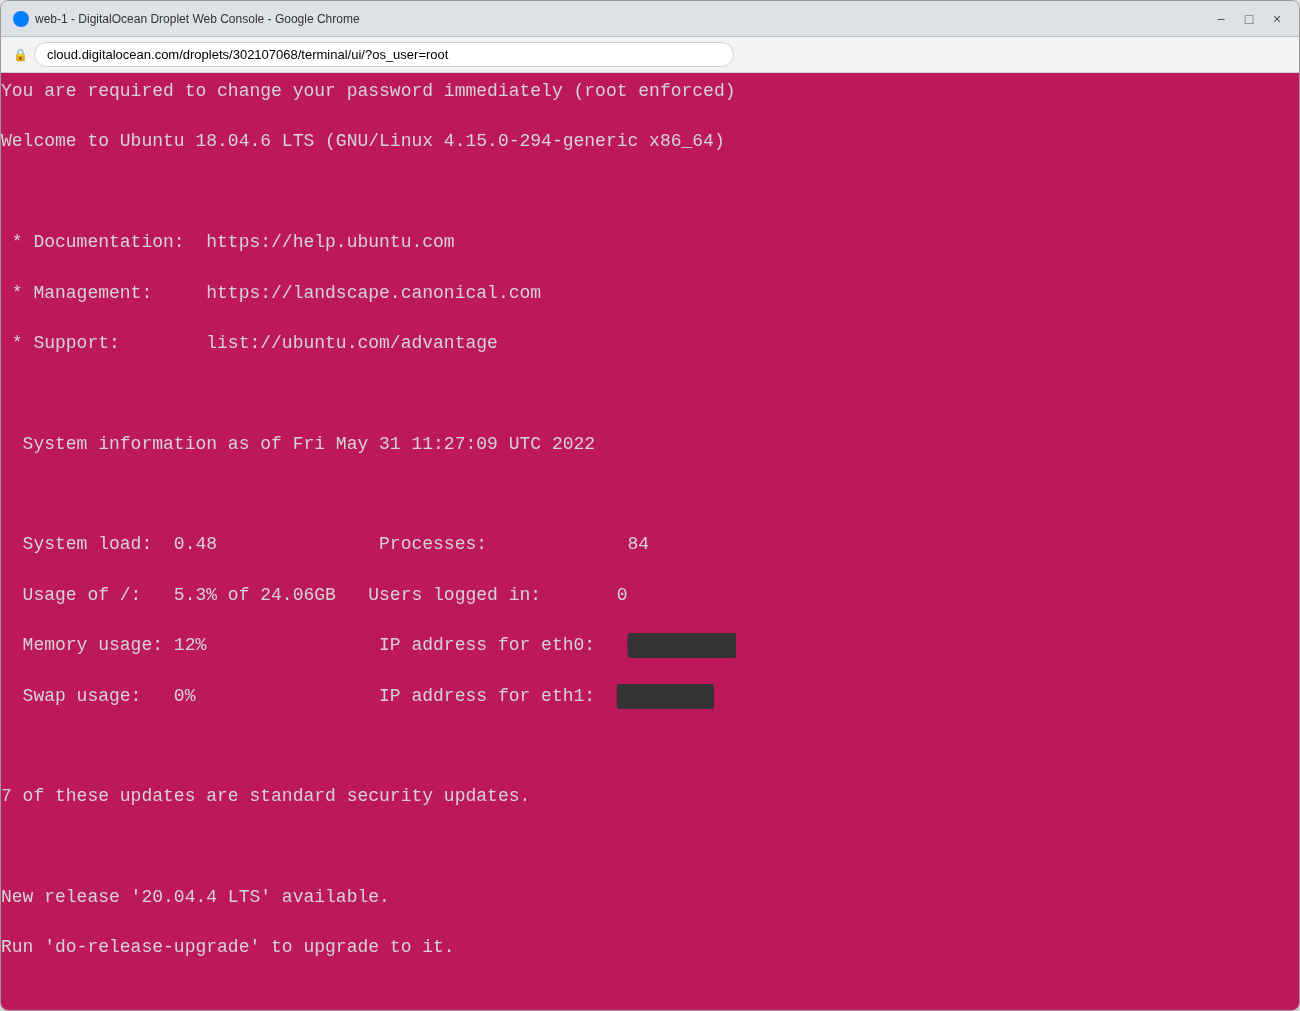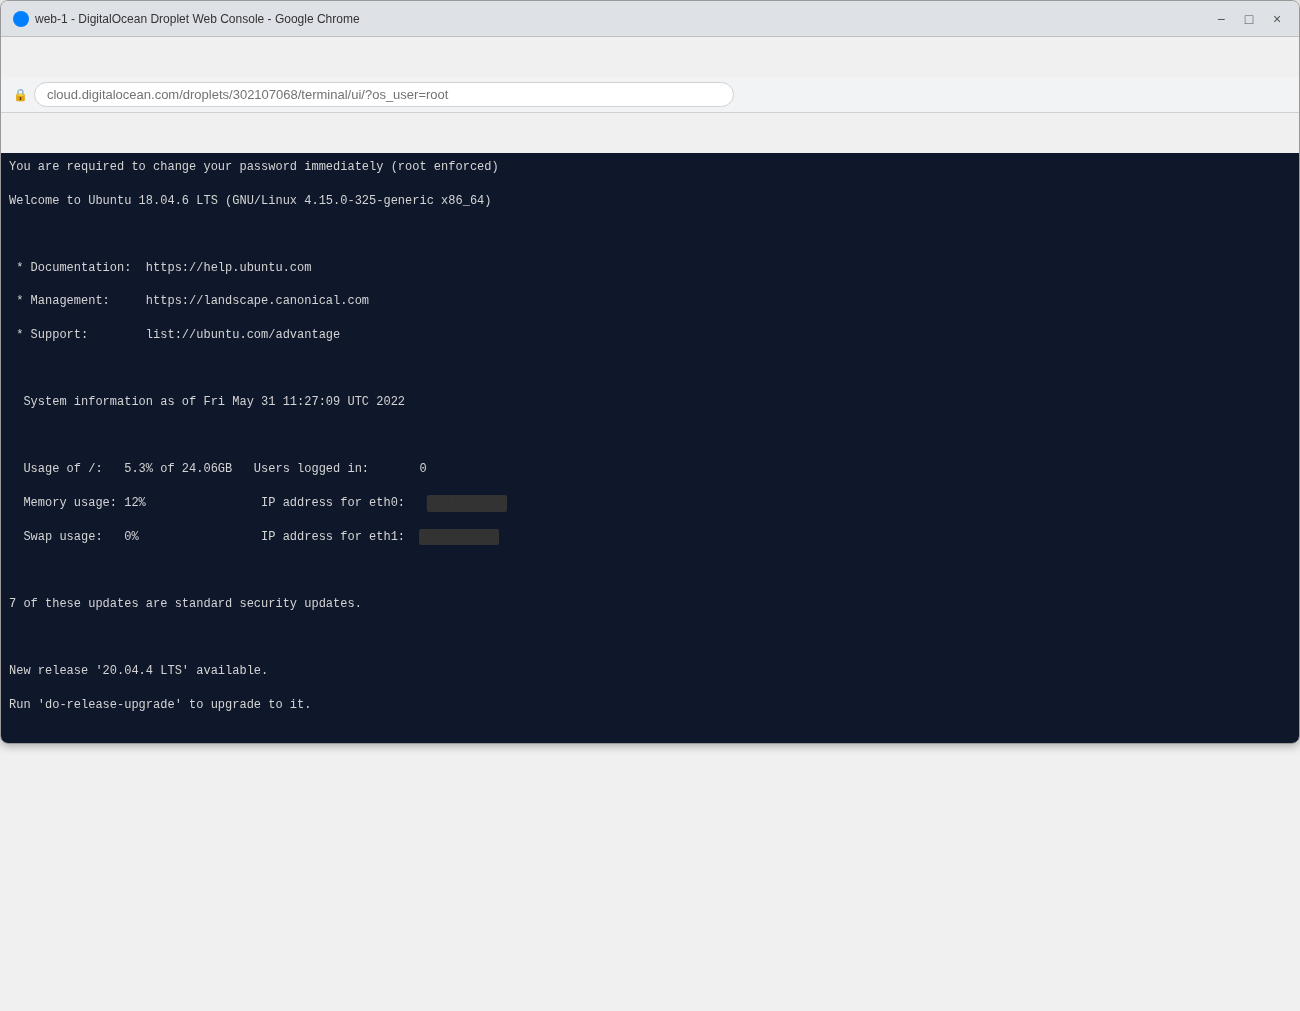--- a/index.html
+++ b/index.html
@@ -8,28 +8,27 @@
       font-family: -apple-system, BlinkMacSystemFont, 'Segoe UI', sans-serif;
       background: #f0f0f0;
       width: 1300px;
       height: 1011px;
       overflow: hidden;
     }
 
     
     .browser-window {
       width: 1300px;
-      height: 744px;
+      height: 1011px;
       display: flex;
       flex-direction: column;
       border: 1px solid #999;
       border-radius: 8px;
       overflow: hidden;
       box-shadow: 0 2px 10px rgba(0,0,0,0.3);
-      gap: 40px;
     }
 
     
     .title-bar {
       background: #dee1e6;
       height: 36px;
       display: flex;
       align-items: center;
       padding: 0 12px;
       border-bottom: 1px solid #c0c0c0;
@@ -82,38 +81,38 @@
     }
 
     .address-bar-lock {
       color: #555;
       font-size: 12px;
       margin-right: 6px;
     }
 
     .address-bar-url {
       font-size: 13px;
-      color: #737373;
+      color: #000000;
       background: #fff;
       border: 1px solid #d0d0d0;
       border-radius: 16px;
       padding: 4px 12px;
       flex: 1;
       max-width: 700px;
     }
 
     
     .terminal {
       flex: 1;
-      background: #0f172a;
+      background: #be185d;
       color: #d4d4d4;
       font-family: 'Courier New', Courier, monospace;
-      font-size: 12px;
+      font-size: 18px;
       line-height: 1.4;
-      padding: 6px 8px;
+      padding: 6px 0;
       overflow: hidden;
       white-space: pre;
     }
 
     .terminal-line {
       display: block;
     }
 
     .terminal-line.empty {
       height: 1.4em;
@@ -158,28 +157,29 @@
       <button class="window-btn">×</button>
     </div>
   </div>
 
   <div class="address-bar">
     <span class="address-bar-lock">🔒</span>
     <div class="address-bar-url">cloud.digitalocean.com/droplets/302107068/terminal/ui/?os_user=root</div>
   </div>
 
   <div class="terminal"><span class="terminal-line">You are required to change your password immediately (root enforced)</span>
-<span class="terminal-line">Welcome to Ubuntu 18.04.6 LTS (GNU/Linux 4.15.0-325-generic x86_64)</span>
+<span class="terminal-line">Welcome to Ubuntu 18.04.6 LTS (GNU/Linux 4.15.0-294-generic x86_64)</span>
 <span class="terminal-line empty"></span>
 <span class="terminal-line"> * Documentation:  https://help.ubuntu.com</span>
 <span class="terminal-line"> * Management:     https://landscape.canonical.com</span>
 <span class="terminal-line"> * Support:        list://ubuntu.com/advantage</span>
 <span class="terminal-line empty"></span>
 <span class="terminal-line">  System information as of Fri May 31 11:27:09 UTC 2022</span>
 <span class="terminal-line empty"></span>
+<span class="terminal-line">  System load:  0.48               Processes:             84</span>
 <span class="terminal-line">  Usage of /:   5.3% of 24.06GB   Users logged in:       0</span>
 <span class="terminal-line">  Memory usage: 12%                IP address for eth0:   <span class="ip-redacted">██████████</span></span>
 <span class="terminal-line">  Swap usage:   0%                 IP address for eth1:  <span class="ip-redacted">█████████</span></span>
 <span class="terminal-line empty"></span>
 <span class="terminal-line">7 of these updates are standard security updates.</span>
 <span class="terminal-line empty"></span>
 <span class="terminal-line">New release '20.04.4 LTS' available.</span>
 <span class="terminal-line">Run 'do-release-upgrade' to upgrade to it.</span>
 <span class="terminal-line empty"></span>
 <span class="terminal-line empty"></span>

